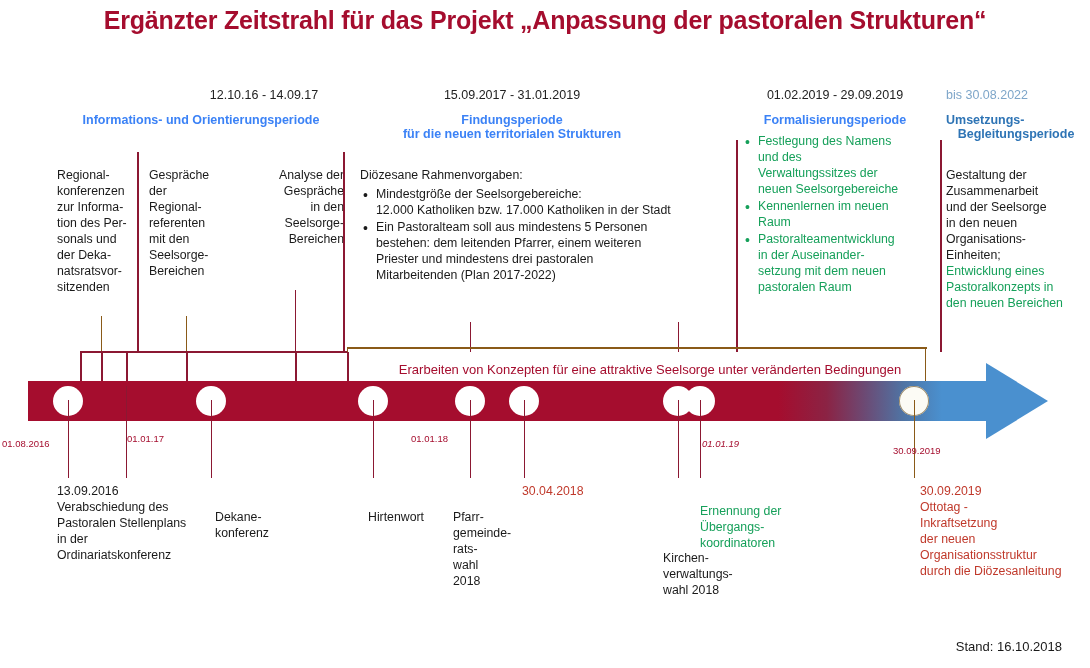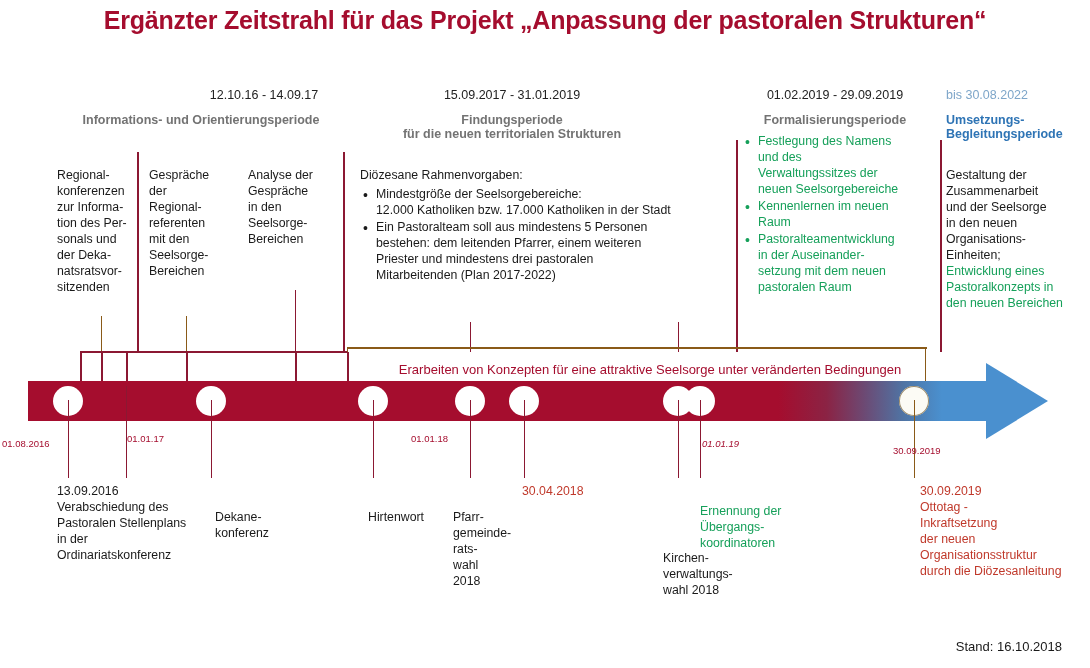--- a/index.html
+++ b/index.html
@@ -13,21 +13,21 @@
 
   
   #page-title{
     left:0;top:6px;width:1090px;text-align:center;
     font-size:25px;font-weight:bold;color:#A50D2E;
     letter-spacing:-0.2px;white-space:nowrap;
   }
 
   
   .phase-date{font-size:12.5px;color:#222;text-align:center;white-space:nowrap;}
-  .phase-name{font-size:12.5px;font-weight:bold;color:#737373;text-align:center;}
+  .phase-name{font-size:12.5px;font-weight:bold;color:#3b82f6;text-align:center;}
   .body-txt{font-size:12.3px;line-height:1.30;color:#1a1a1a;}
   .red-txt{color:#C0392B;}
   .green-txt{color:#16A05A;}
   .blue-txt{color:#2E74B5;}
   .lightblue-txt{color:#7EA6C9;}
 
   
   ul.bul{margin:0;padding:0 0 0 16px;list-style:none;}
   ul.bul li{position:relative;margin:0 0 1px 0;}
   ul.bul li:before{
@@ -97,21 +97,21 @@
 sitzenden</div>
 
 <div class="abs body-txt" style="left:149px;top:168px;width:80px;white-space:pre-line;">Gespräche
 der
 Regional-
 referenten
 mit den
 Seelsorge-
 Bereichen</div>
 
-<div class="abs body-txt" style="left:248px;top:168px;width:96px;white-space:pre-line;text-align:left;">Analyse der
+<div class="abs body-txt" style="left:248px;top:168px;width:96px;white-space:pre-line;text-align:right;">Analyse der
 Gespräche
 in den
 Seelsorge-
 Bereichen</div>
 
 <div class="abs" style="left:362px;top:88px;width:300px;">
   <div class="phase-date">15.09.2017 - 31.01.2019</div>
 </div>
 <div class="abs" style="left:360px;top:113px;width:304px;">
   <div class="phase-name">Findungsperiode</div>
@@ -150,21 +150,21 @@
 setzung mit dem neuen
 pastoralen Raum</li>
   </ul>
 </div>
 
 <div class="abs" style="left:946px;top:88px;width:140px;">
   <div class="phase-date lightblue-txt" style="text-align:left;">bis 30.08.2022</div>
 </div>
 <div class="abs" style="left:946px;top:113px;width:140px;">
   <div class="phase-name blue-txt" style="text-align:left;">Umsetzungs-</div>
-  <div class="phase-name blue-txt" style="text-align:left;">Begleitungsperiode</div>
+  <div class="phase-name blue-txt" style="text-align:center;">Begleitungsperiode</div>
 </div>
 <div class="abs body-txt" style="left:946px;top:168px;width:140px;white-space:pre-line;">Gestaltung der
 Zusammenarbeit
 und der Seelsorge
 in den neuen
 Organisations-
 Einheiten;</div>
 <div class="abs body-txt green-txt" style="left:946px;top:264px;width:142px;white-space:pre-line;">Entwicklung eines
 Pastoralkonzepts in
 den neuen Bereichen</div>

